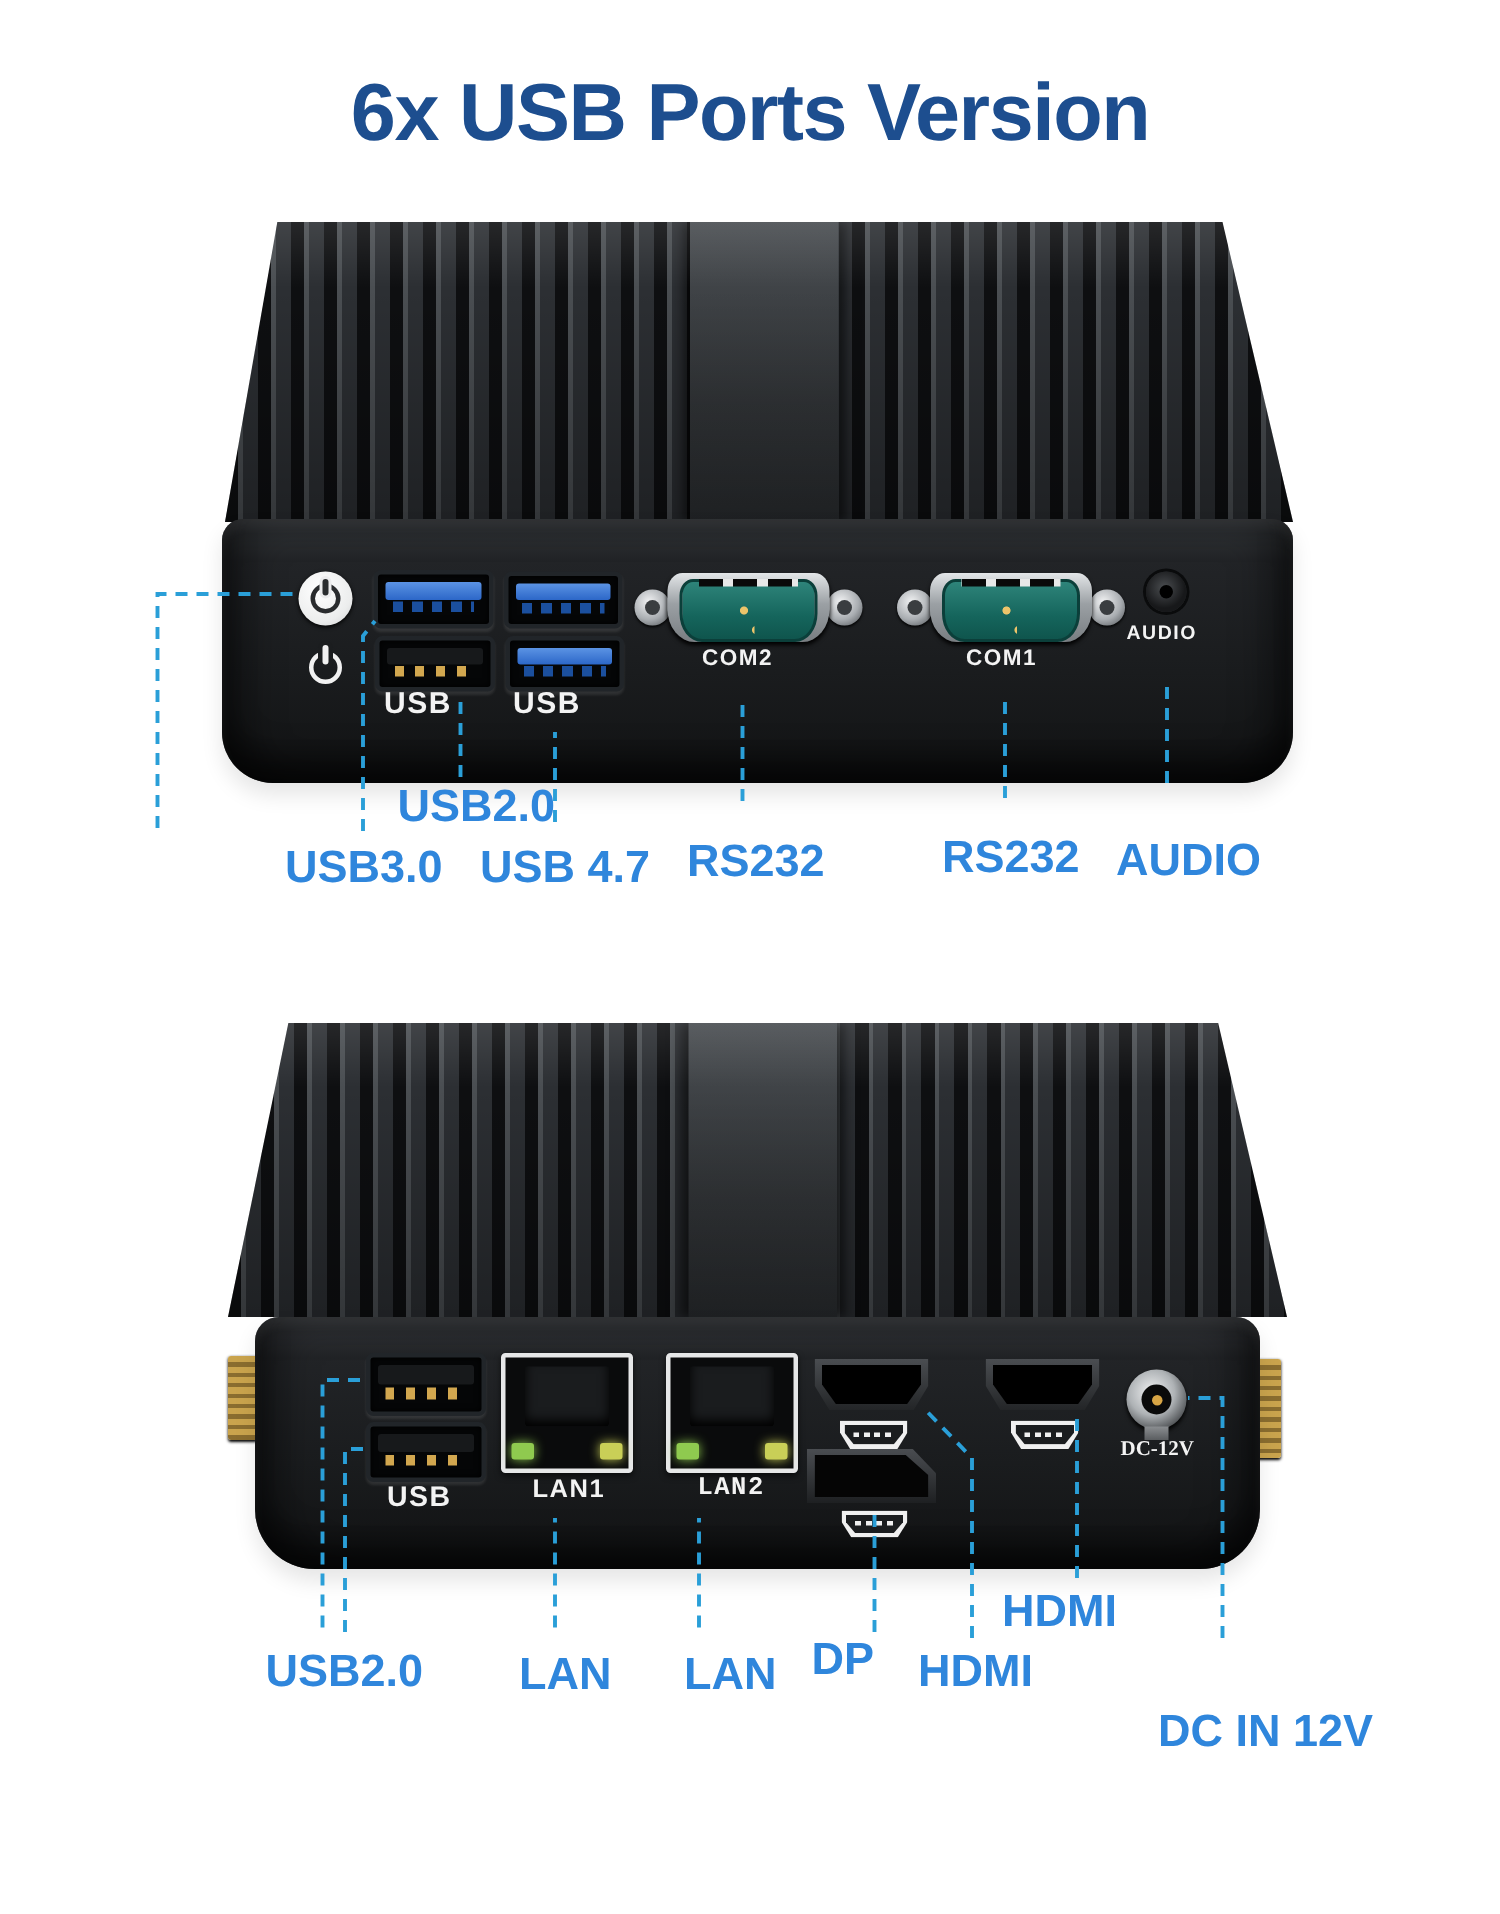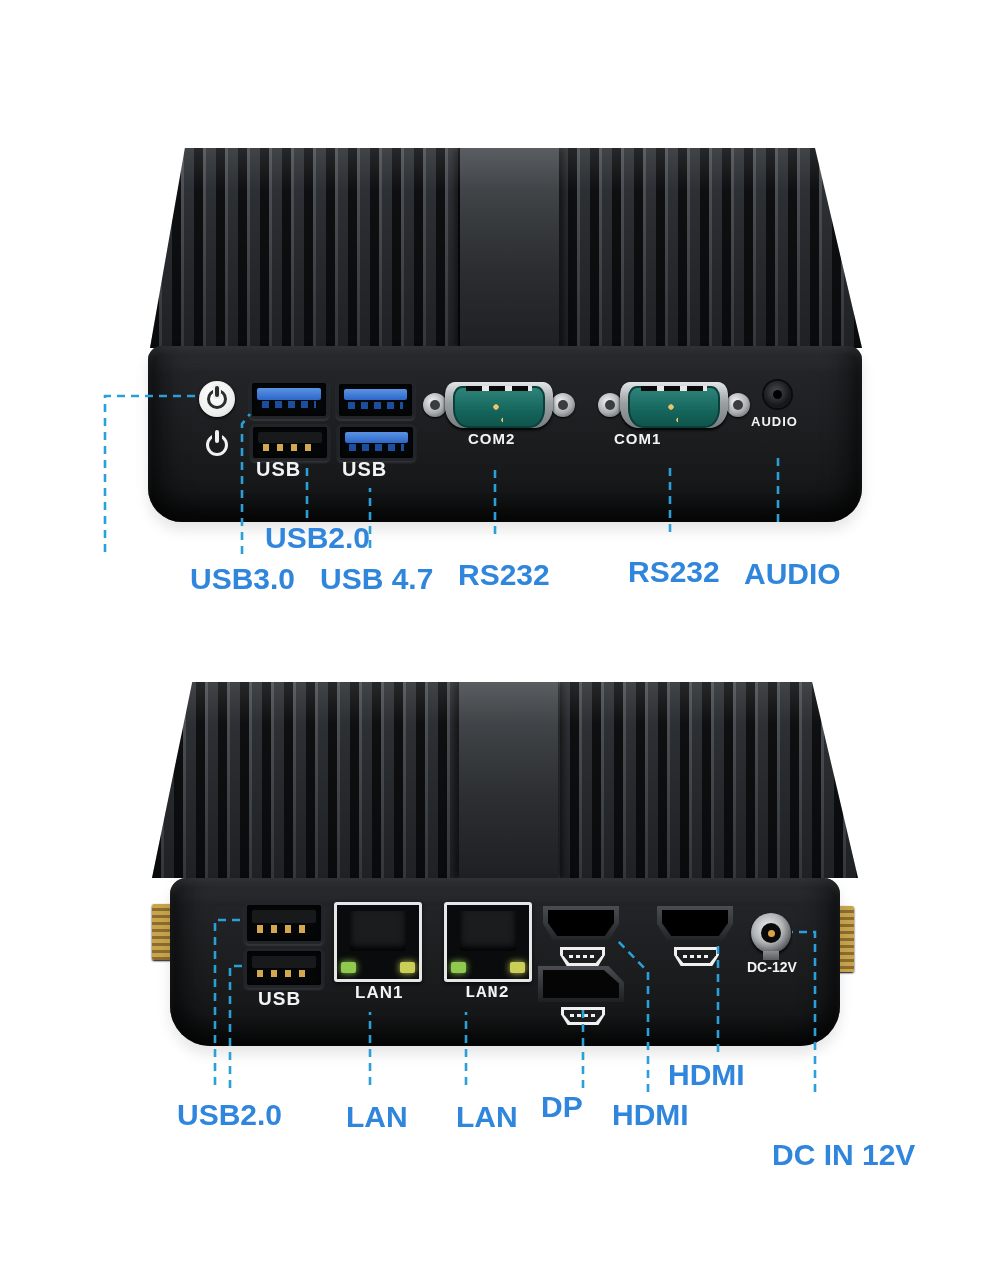--- a/index.html
+++ b/index.html
@@ -112,20 +112,21 @@
 
   
   .lines{position:absolute;inset:0;z-index:3;}
   .cl{position:absolute;z-index:4;color:#2f86dc;font-weight:bold;font-size:30px;white-space:nowrap;}
 </style>
 </head>
 <body>
 
 <div class="canvas">
 
+  <h1 class="title">6x USB Ports Version</h1>
 
   <div>
     <div class="heatsink hs1">
       <div class="fins"></div>
       <div class="bar"></div>
       <div class="shade"></div>
     </div>
     <div class="face face1"></div>
 
     <div class="port pwr-btn" style="position:absolute;"></div>
@@ -167,21 +168,21 @@
         <div class="pr pr1"></div>
         <div class="pr pr2"></div>
       </div>
     </div>
 
     <div class="port jack" style="position:absolute;"></div>
 
     <span class="printed" style="left:256px;top:458px;font-size:20px;">USB</span>
     <span class="printed" style="left:342px;top:458px;font-size:20px;">USB</span>
     <span class="printed" style="left:468px;top:430px;font-size:15px;">COM2</span>
-    <span class="printed" style="left:614px;top:430px;font-size:15px;">COM1</span>
+    <span class="printed" style="left:644px;top:430px;font-size:15px;">COM1</span>
     <span class="printed" style="left:751px;top:414px;font-size:13px;">AUDIO</span>
   </div>
 
   <div>
     <div class="ant" style="left:152px;top:904px;width:20px;height:56px;"></div>
     <div class="ant" style="left:834px;top:906px;width:20px;height:66px;"></div>
 
     <div class="heatsink hs2">
       <div class="fins"></div>
       <div class="bar"></div>
@@ -236,21 +237,21 @@
         <div class="i"></div>
         <div class="d"></div>
     </div>
 
     <div class="port dc" style="position:absolute;"></div>
     <div class="port dc-stem" style="position:absolute;"></div>
 
     <span class="printed" style="left:258px;top:988px;font-size:19px;">USB</span>
     <span class="printed" style="left:355px;top:983px;font-size:17px;">LAN1</span>
     <span class="printed" style="left:465px;top:983px;font-size:17px;font-family:Liberation Mono, monospace;">LAN2</span>
-    <span class="printed" style="left:747px;top:959px;font-size:14px;letter-spacing:0;">DC-12V</span>
+    <span class="printed" style="left:747px;top:959px;font-size:14px;letter-spacing:0;font-family:Liberation Serif, serif;">DC-12V</span>
   </div>
 
   <svg class="lines" viewBox="0 0 1000 1276" width="1000" height="1276">
     <g fill="none" stroke="#2a9fd8" stroke-width="2.6" stroke-dasharray="8 6">
 
       <polyline points="105,552 105,396 197,396"></polyline>
       <polyline points="242,554 242,424 250,414"></polyline>
       <polyline points="307,518 307,468"></polyline>
       <polyline points="370,548 370,488"></polyline>
       <polyline points="495,534 495,464"></polyline>

